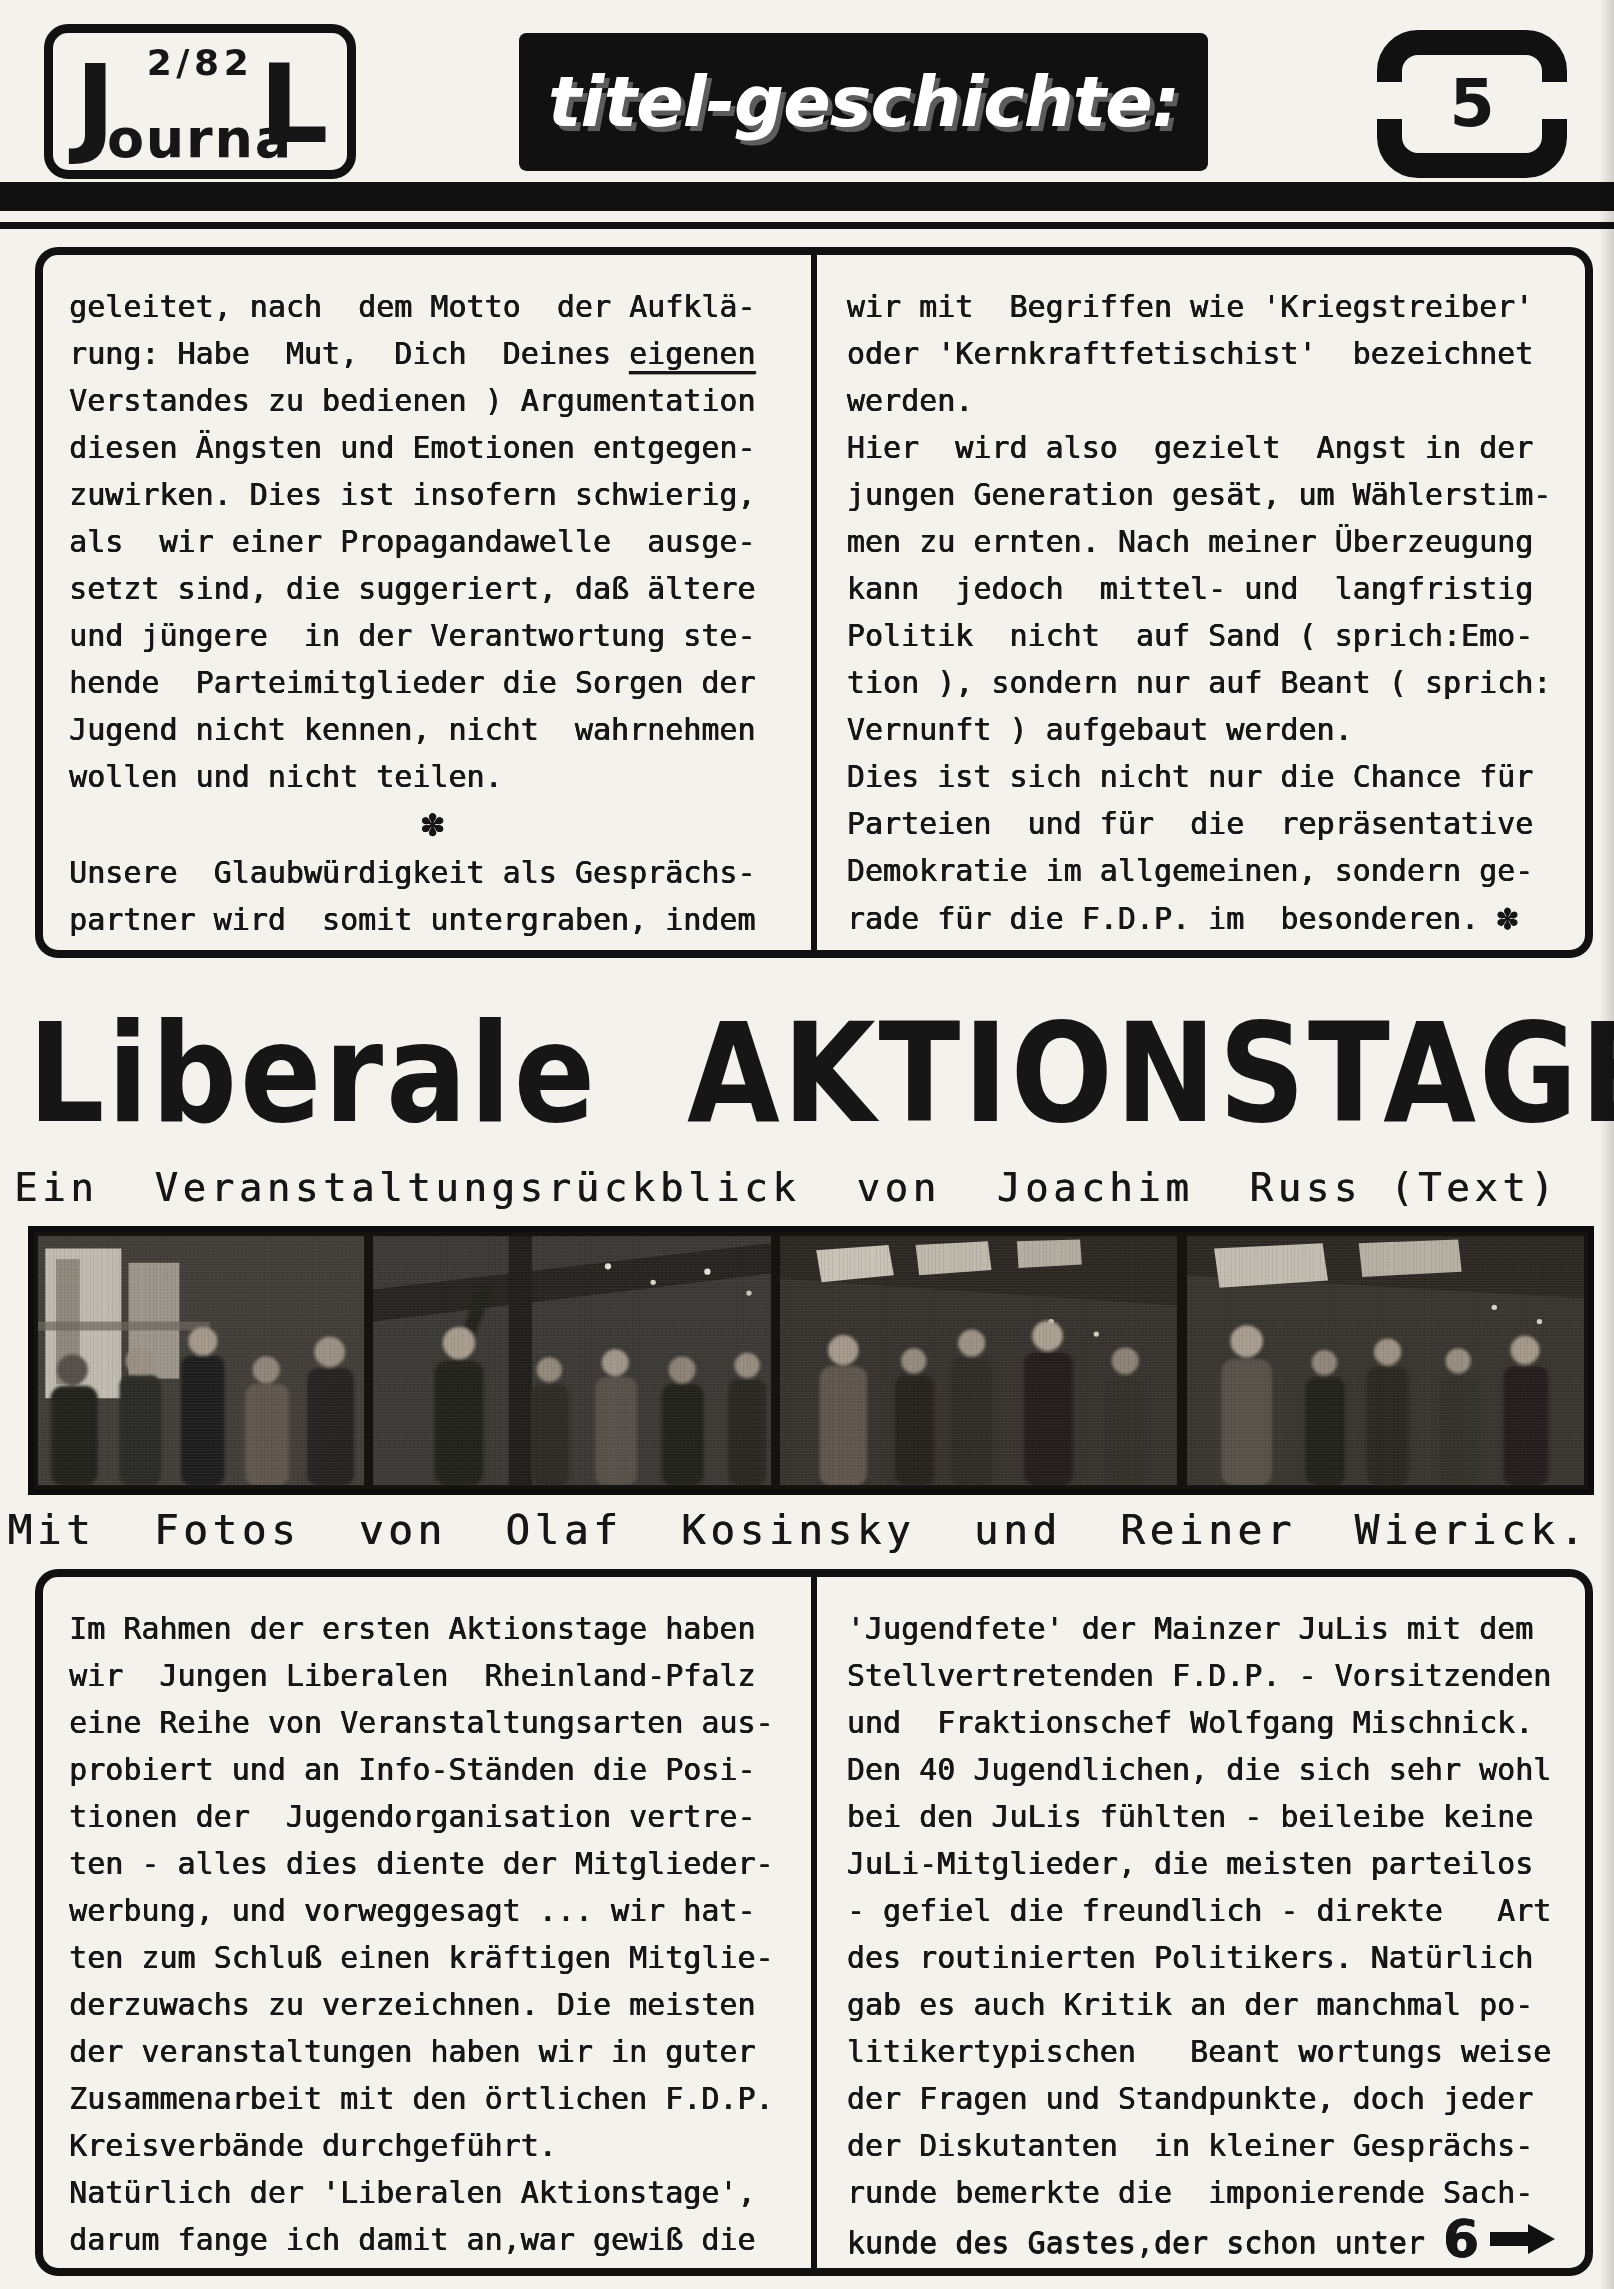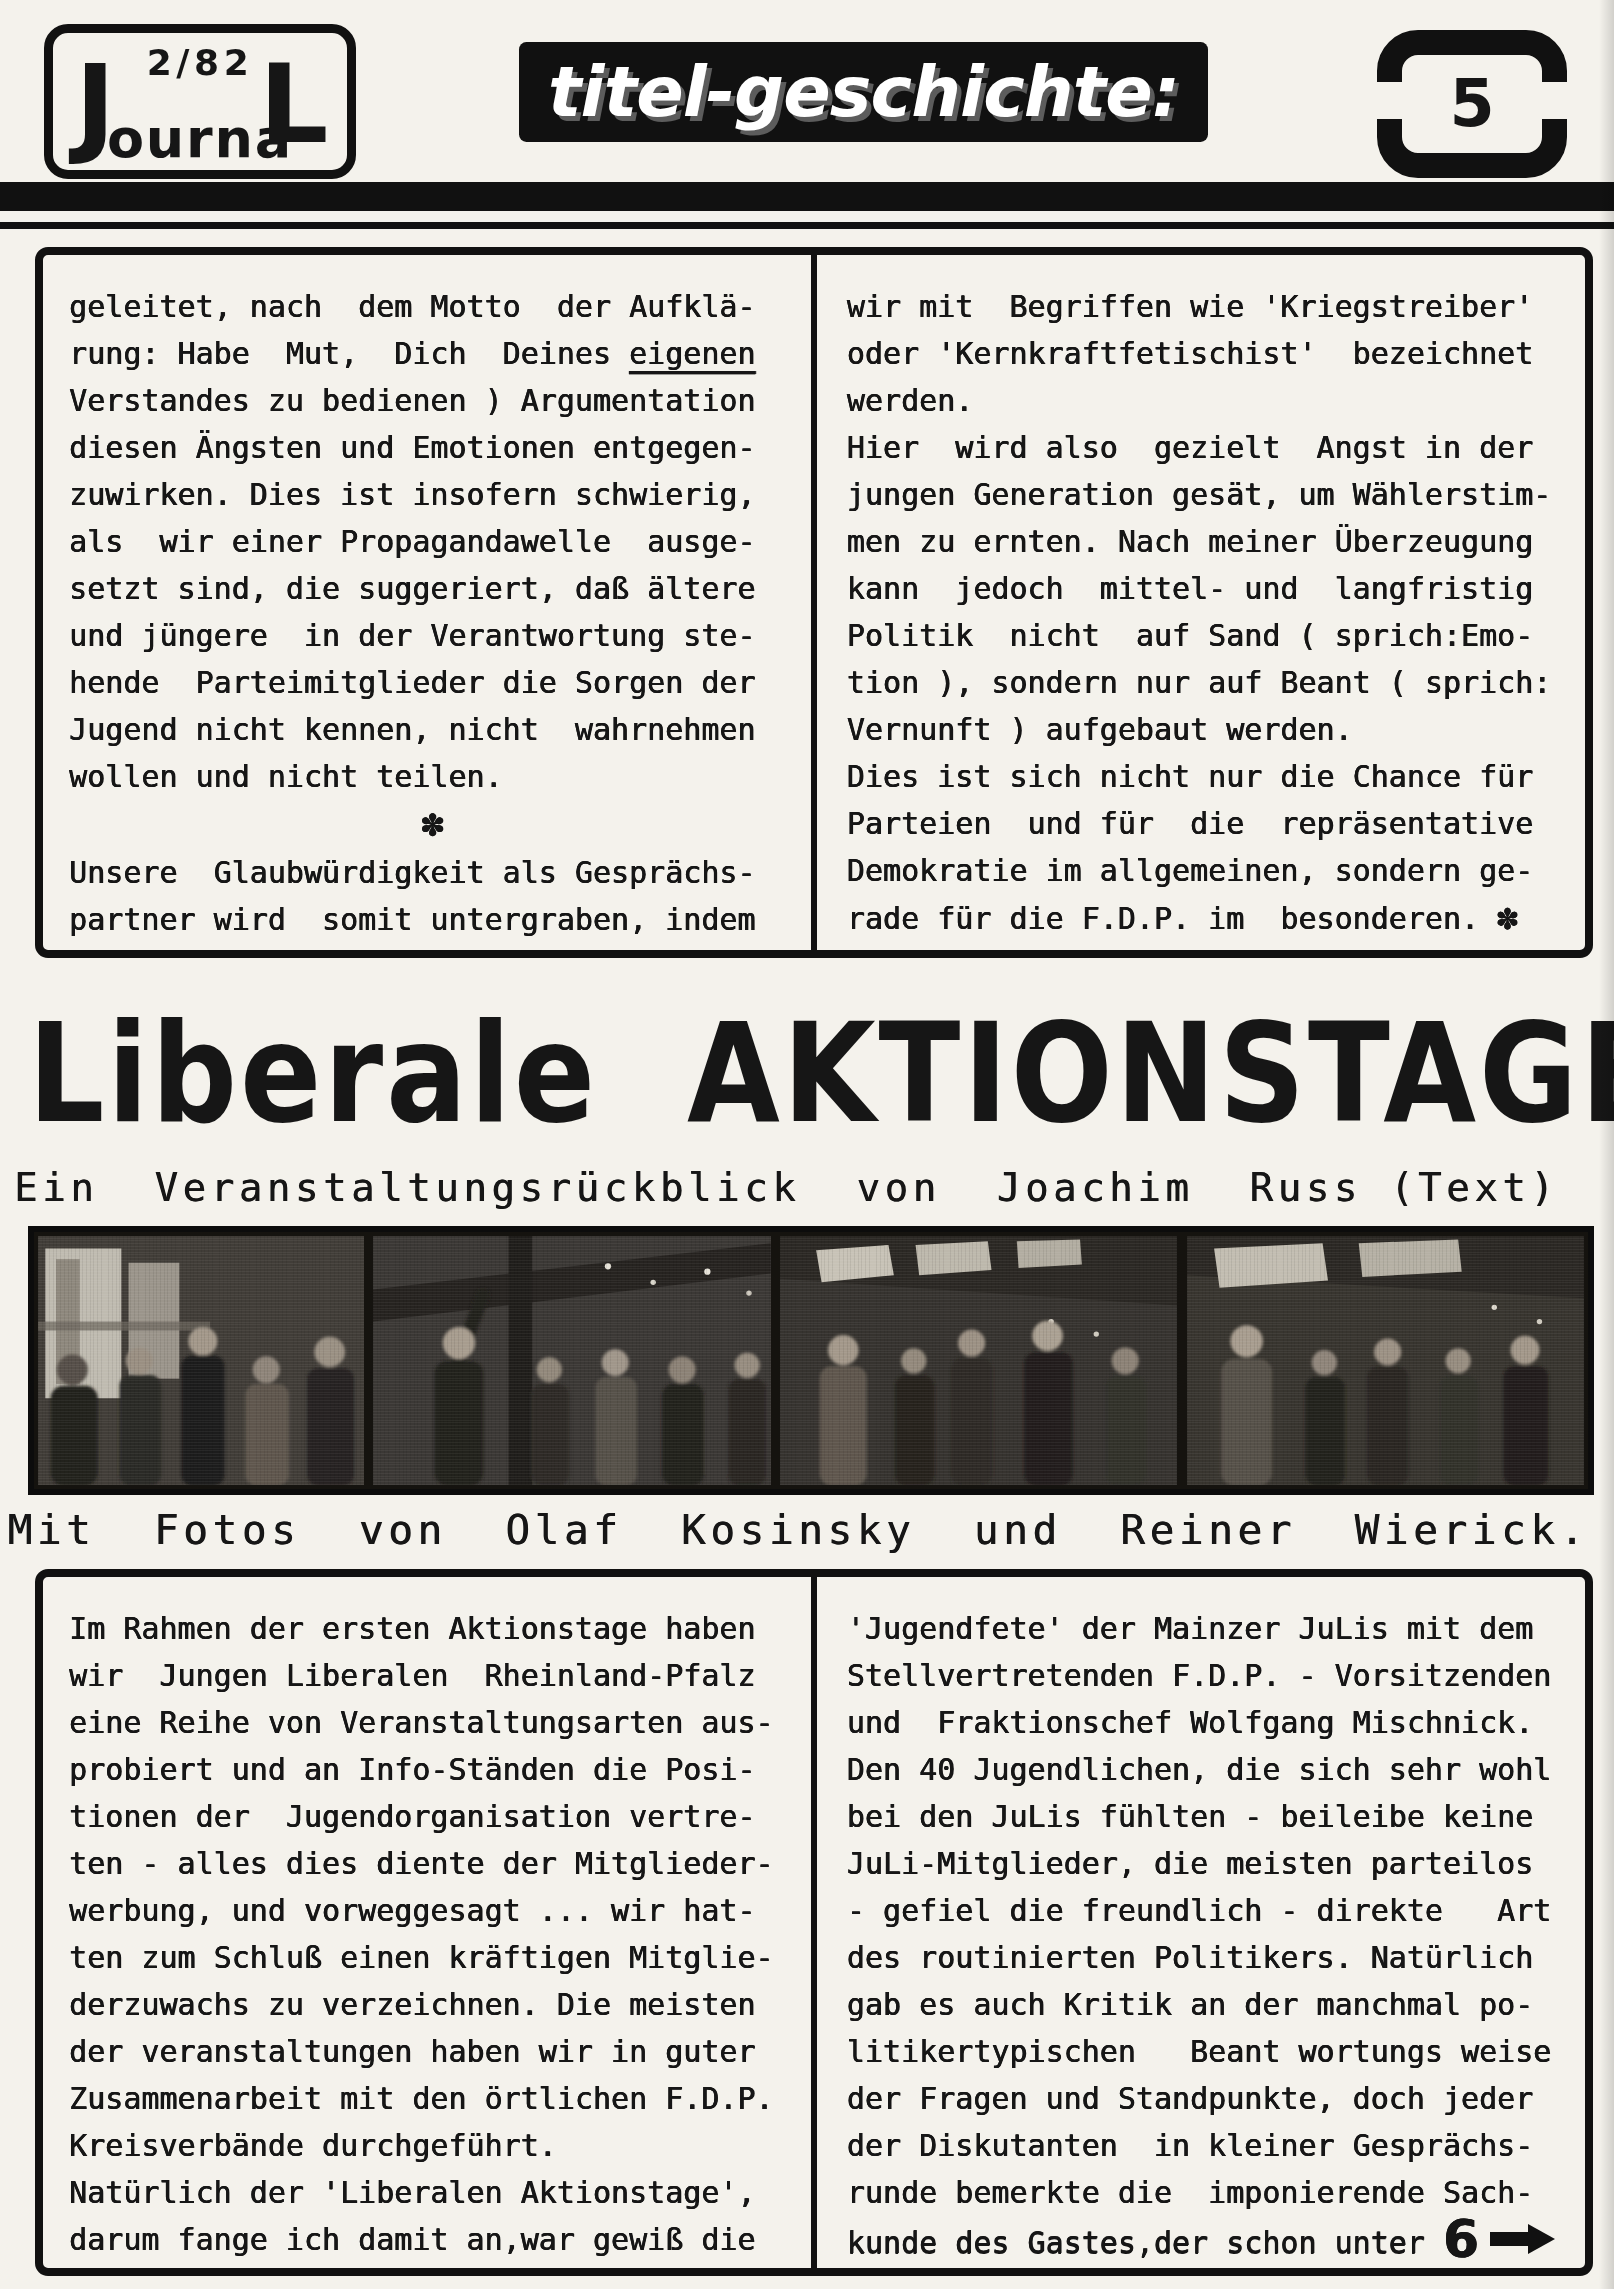--- a/index.html
+++ b/index.html
@@ -26,40 +26,40 @@
   .logo-issue{position:absolute;top:9.2px;left:0;right:0;text-align:center;
     font-family:"DejaVu Sans",sans-serif;font-weight:bold;font-size:36px;letter-spacing:4.6px;}
   .logo-j{position:absolute;left:22px;top:16.6px;font-family:"DejaVu Sans",sans-serif;
     font-weight:bold;font-size:109px;line-height:1;}
   .logo-l{position:absolute;right:18.5px;top:16.6px;font-family:"DejaVu Sans",sans-serif;
     font-weight:bold;font-size:109px;line-height:1;}
   .logo-mid{position:absolute;left:0;right:0;bottom:3.7px;text-align:center;
     font-family:"DejaVu Sans",sans-serif;font-weight:bold;font-size:54px;line-height:1;letter-spacing:1.8px;}
 
   .banner{
-    position:absolute;left:519px;top:42px;width:689px;height:100px;background:#111;
+    position:absolute;left:519px;top:33px;width:689px;height:138px;background:#111;
     border-radius:7.4px;display:flex;align-items:center;justify-content:center;z-index:3;
   }
   .banner-text{
     font-family:"DejaVu Sans",sans-serif;font-style:italic;font-weight:bold;font-size:70px;
     color:#ffffff;text-shadow:4.6px 4.6px 0 #5c5c5c;letter-spacing:-0.9px;white-space:pre;
   }
 
   .pagemark{position:absolute;left:1377px;top:29.5px;width:190px;height:148px;
     border:25px solid #111;border-radius:41px;box-sizing:border-box;z-index:3;}
   .pagemark::before,.pagemark::after{
     content:"";position:absolute;top:28%;height:38%;width:27px;background:#f4f2ec;}
   .pagemark::before{left:-26px;}
   .pagemark::after{right:-26px;}
   .pagemark-number{position:absolute;inset:0;display:flex;align-items:center;justify-content:center;
     font-family:"DejaVu Sans",sans-serif;font-weight:bold;font-size:65px;}
 
   
   .article-box{
-    position:absolute;left:35px;width:1558px;border:8.3px solid #111;border-radius:13px;
+    position:absolute;left:35px;width:1558px;border:8.3px solid #111;border-radius:23px;
     box-sizing:border-box;display:grid;grid-template-columns:1fr 6.5px 1fr;
   }
   #top-box{top:247px;height:711px;}
   #bottom-box{top:1569px;height:707px;}
   .divider{background:#111;}
   .col{padding:28px 14.8px 0 26px;overflow:hidden;}
   .col.right{padding-left:29.5px;}
   #bottom-box .col{}
 
   .tline{

